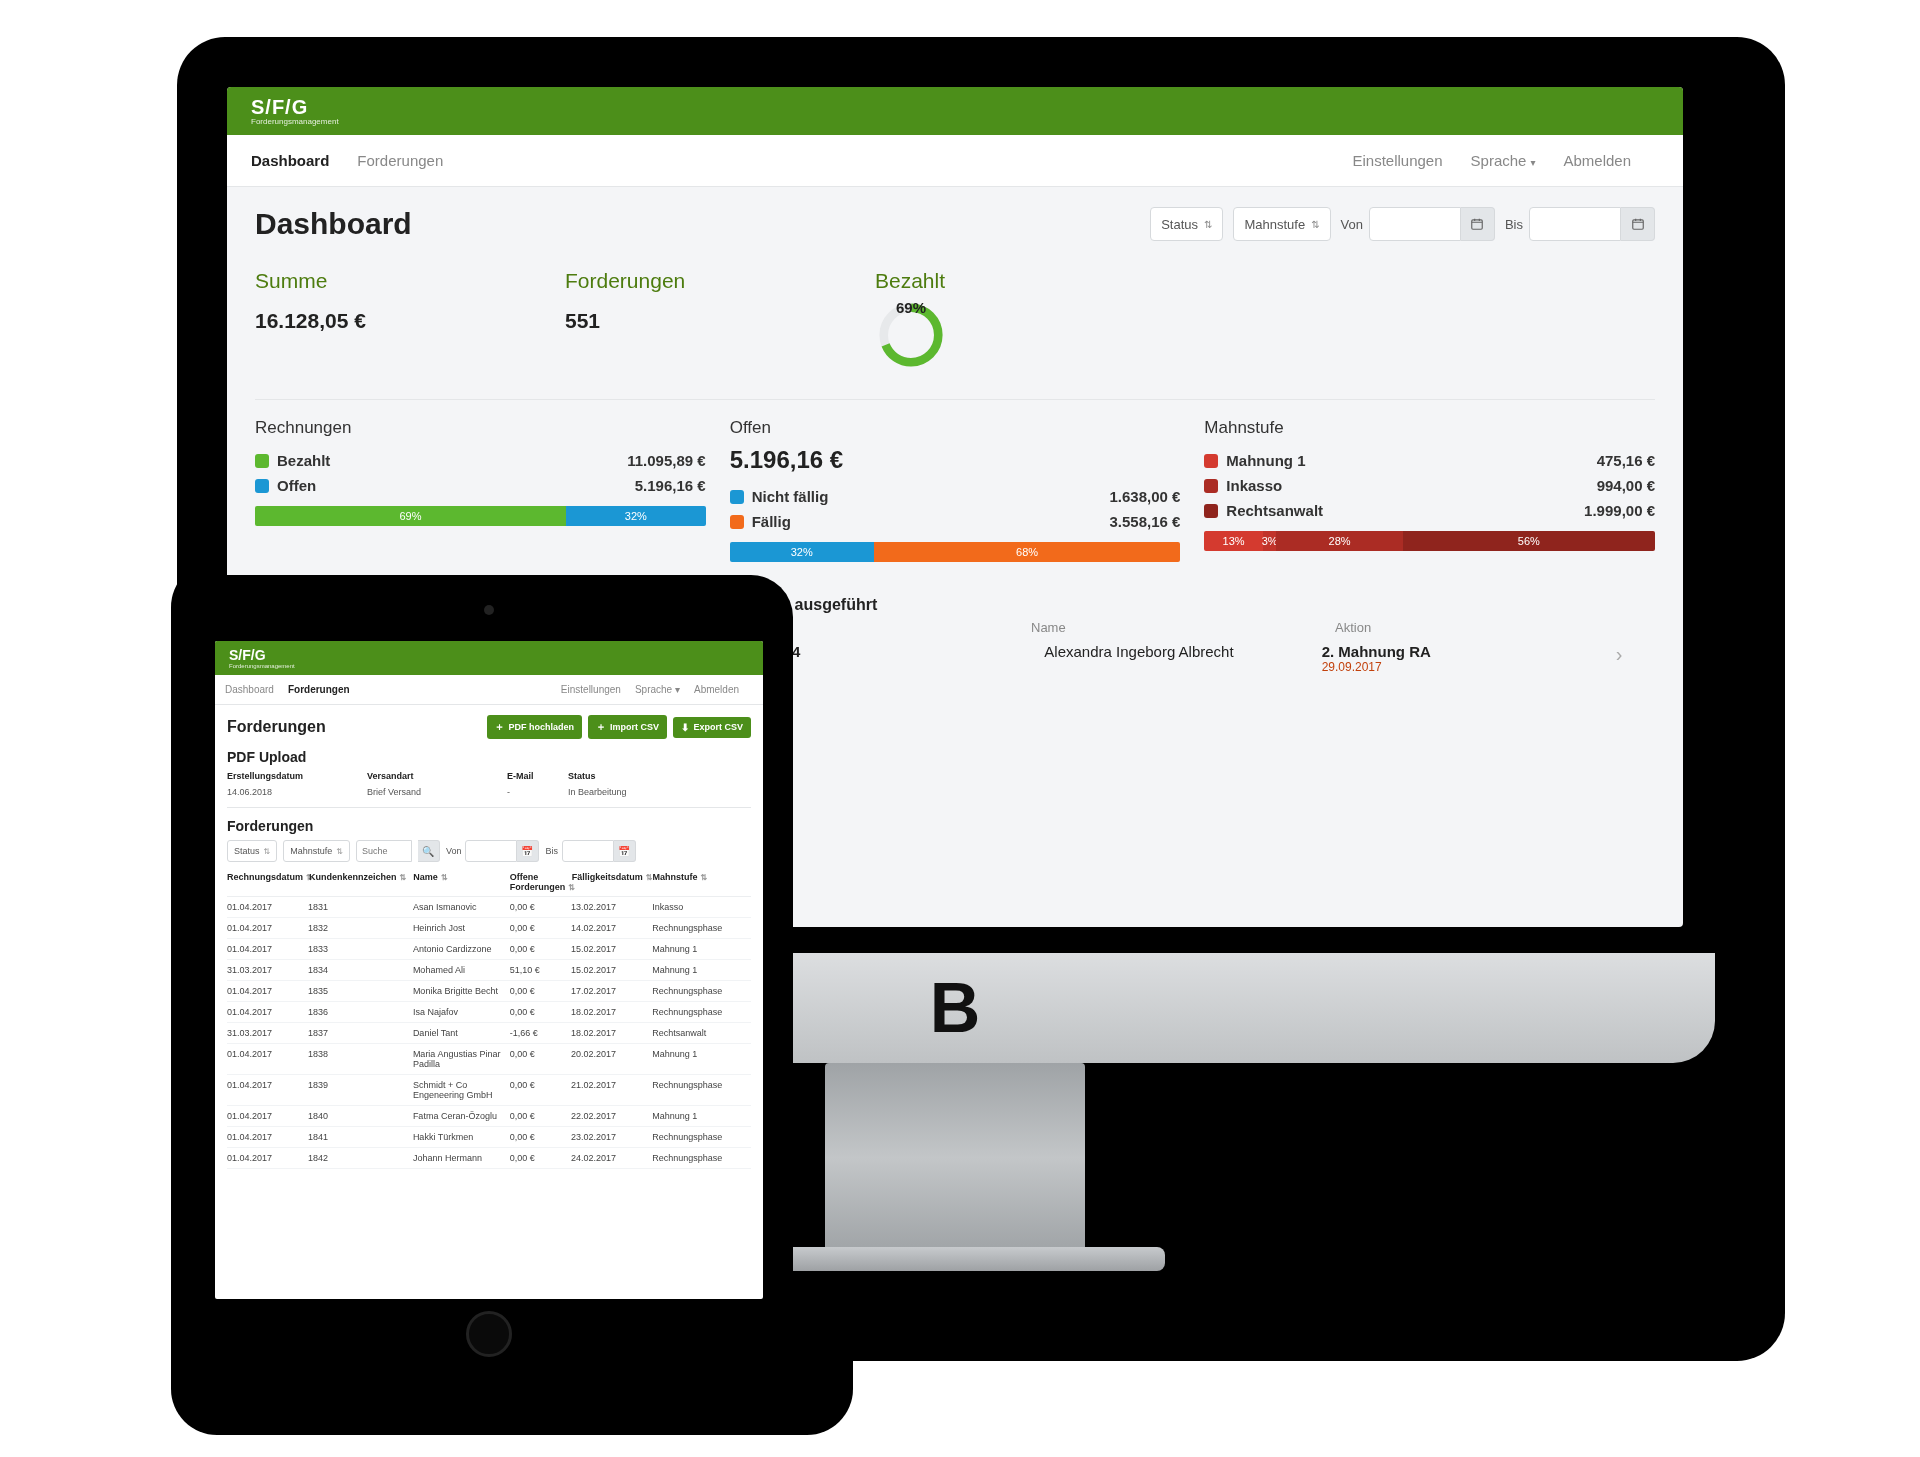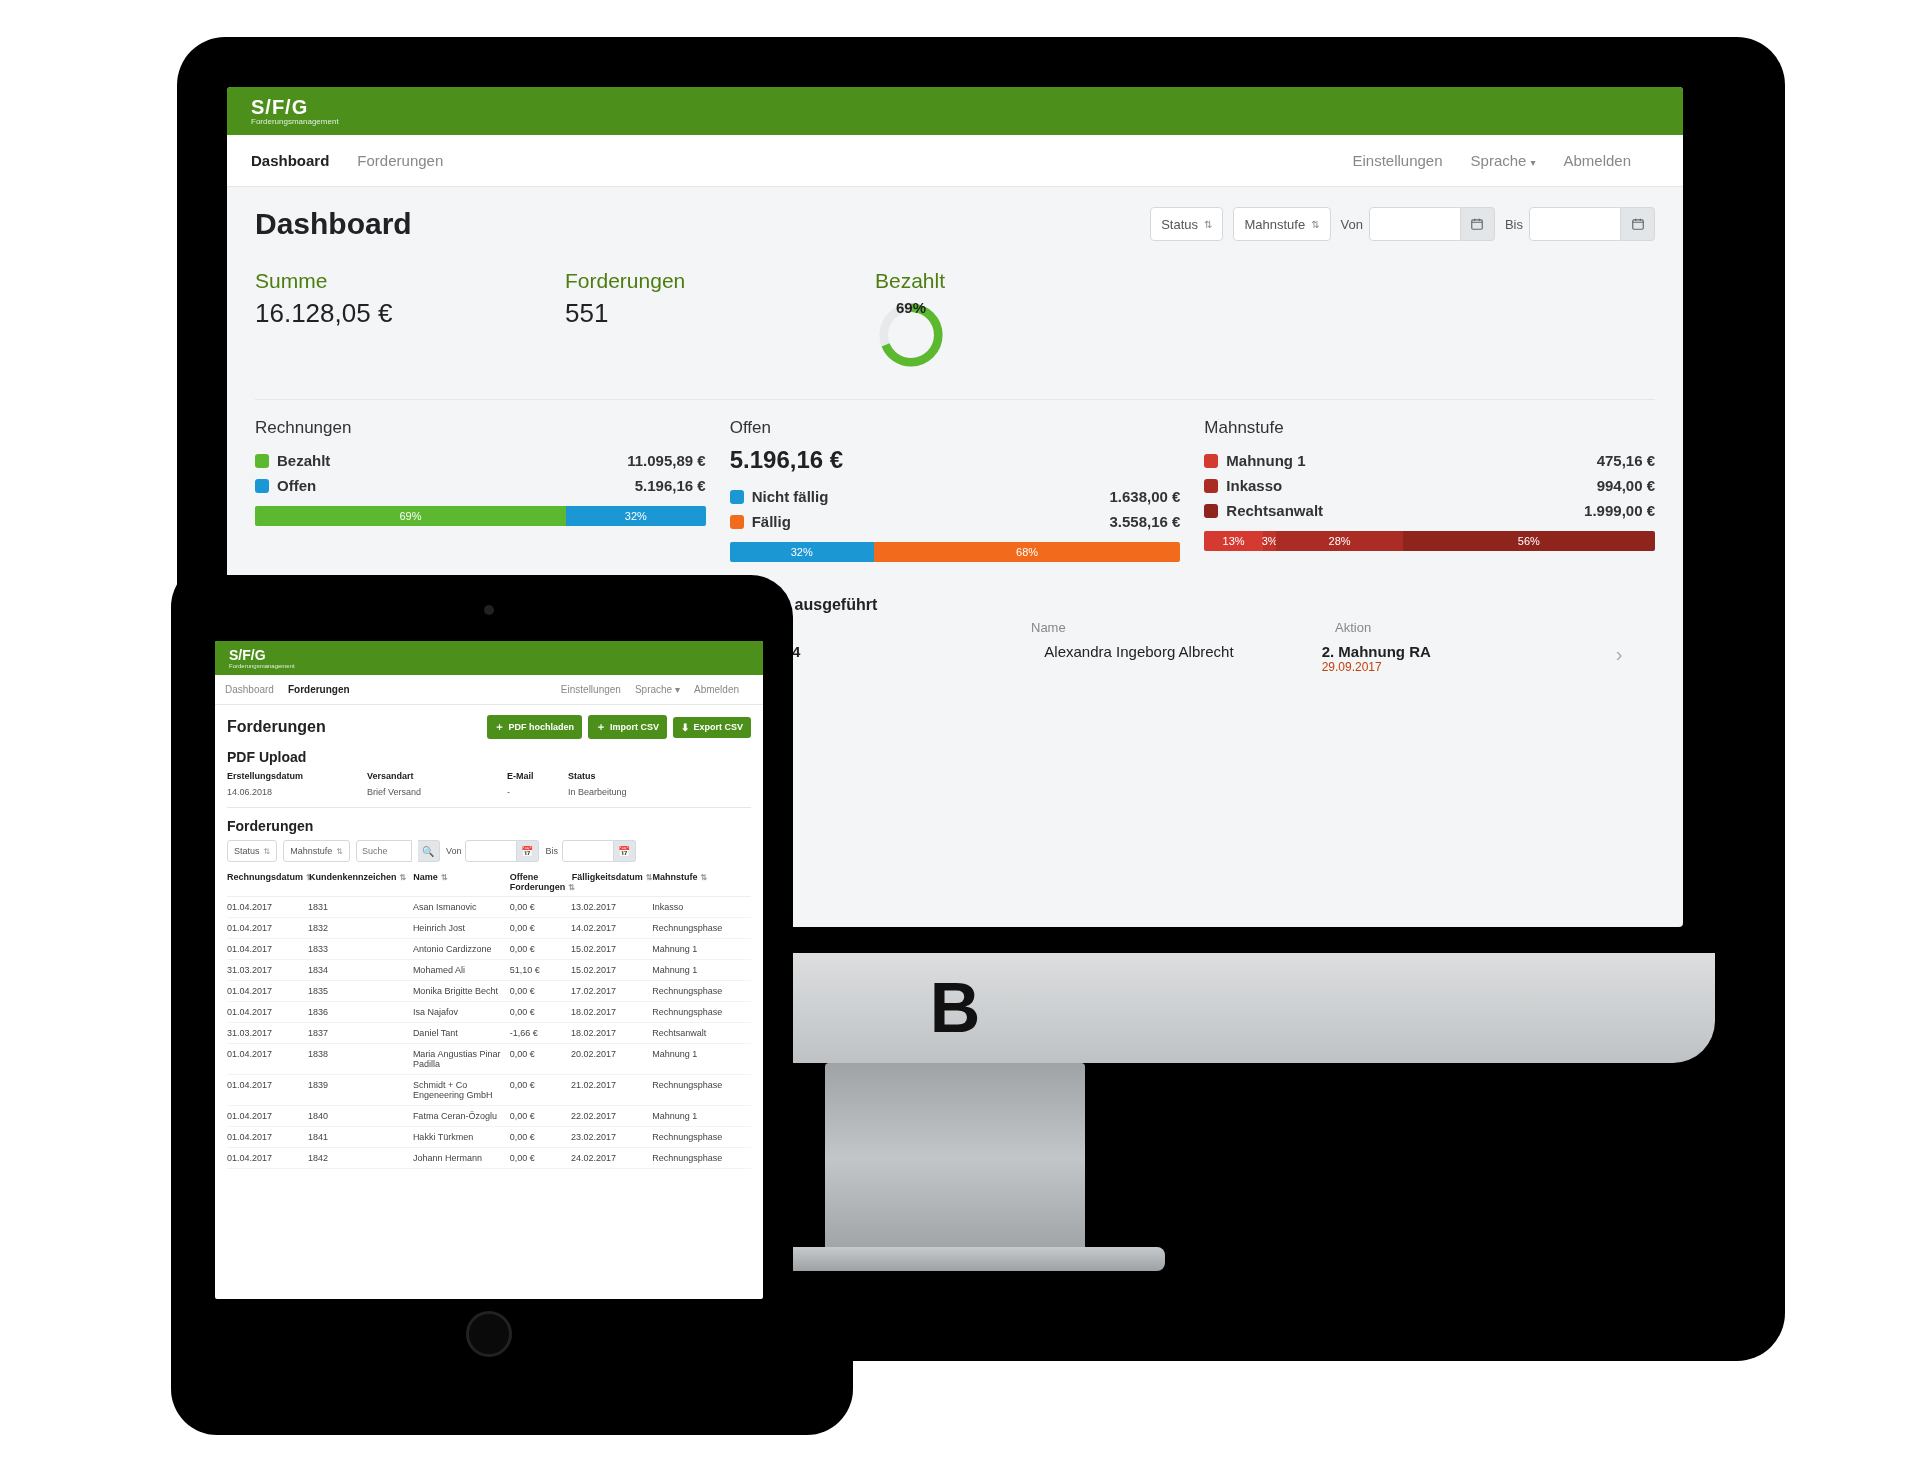--- a/index.html
+++ b/index.html
@@ -32,21 +32,21 @@
   .filter { display: inline-flex; align-items: center; border: 1px solid #d6d9dc; border-radius: 4px; height: 34px; padding: 0 10px; font-size: 13px; color: #555; margin-left: 10px; background: #fff; cursor: pointer; }
   .filter .sort { margin-left: 6px; font-size: 10px; color: #888; }
   .date-field { display: inline-flex; align-items: center; margin-left: 10px; font-size: 13px; color: #555; }
   .date-field .lbl { margin-right: 6px; }
   .date-field input { border: 1px solid #d6d9dc; border-radius: 4px 0 0 4px; height: 34px; width: 92px; padding: 0 8px; font-size: 13px; }
   .date-field .cal-btn { width: 34px; height: 34px; background: #e3e6e9; border: 1px solid #d6d9dc; border-left: none; border-radius: 0 4px 4px 0; display: flex; align-items: center; justify-content: center; color: #666; cursor: pointer; }
 
   .stats-row { display: flex; margin-top: 28px; }
   .stat-block { width: 310px; }
   .stat-label { font-size: 21px; color: #4d7c0f; }
-  .stat-value { font-size: 26px; font-weight: 400; color: #222; margin-top: 5px; }
+  .stat-value { font-size: 21px; font-weight: 700; color: #222; margin-top: 16px; }
 
   .bezahlt-wrap { position: relative; }
   .donut { width: 72px; height: 72px; margin-top: 6px; }
   .donut-text { position: absolute; left: 0; top: 30px; width: 72px; text-align: center; font-size: 15px; font-weight: 700; color: #222; }
 
   .d-hr { height: 1px; background: #e4e6e8; margin: 24px 0 18px; }
 
   .panels { display: flex; gap: 24px; }
   .panel { flex: 1; }
   .panel-title { font-size: 17px; color: #333; margin-bottom: 10px; }

